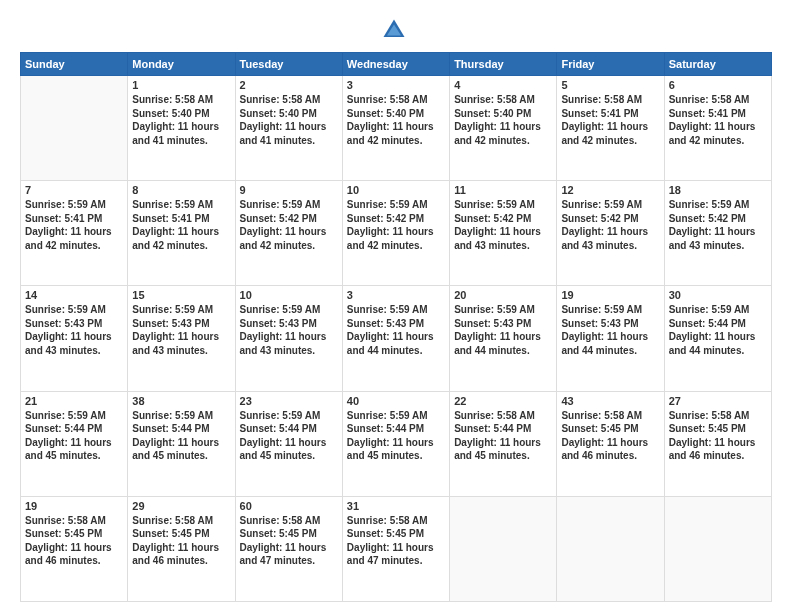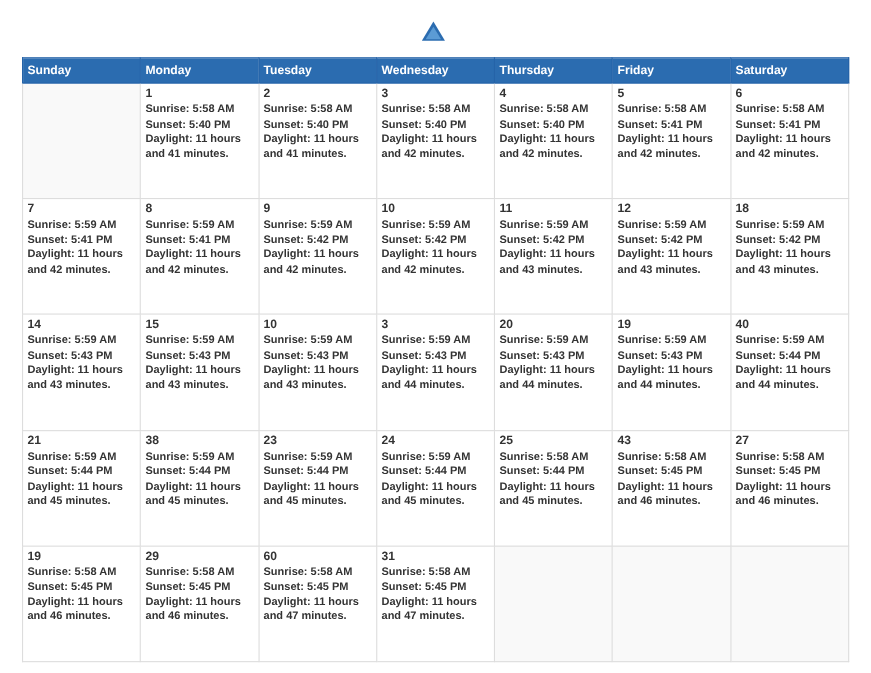--- a/index.html
+++ b/index.html
@@ -265,58 +265,58 @@
 and 44 minutes.</div>
           </td>
           <td>
             <span class="day-num">19</span>
             <div class="cell-text" style="white-space: pre-line;">Sunrise: 5:59 AM
 Sunset: 5:43 PM
 Daylight: 11 hours
 and 44 minutes.</div>
           </td>
           <td>
+            <span class="day-num">30</span>
+            <div class="cell-text" style="white-space: pre-line;">Sunrise: 5:59 AM
+Sunset: 5:44 PM
+Daylight: 11 hours
+and 44 minutes.</div>
+          </td>
+        </tr>
+        <tr>
+          <td>
+            <span class="day-num">21</span>
+            <div class="cell-text" style="white-space: pre-line;">Sunrise: 5:59 AM
+Sunset: 5:44 PM
+Daylight: 11 hours
+and 45 minutes.</div>
+          </td>
+          <td>
+            <span class="day-num">38</span>
+            <div class="cell-text" style="white-space: pre-line;">Sunrise: 5:59 AM
+Sunset: 5:44 PM
+Daylight: 11 hours
+and 45 minutes.</div>
+          </td>
+          <td>
+            <span class="day-num">23</span>
+            <div class="cell-text" style="white-space: pre-line;">Sunrise: 5:59 AM
+Sunset: 5:44 PM
+Daylight: 11 hours
+and 45 minutes.</div>
+          </td>
+          <td>
             <span class="day-num">40</span>
             <div class="cell-text" style="white-space: pre-line;">Sunrise: 5:59 AM
 Sunset: 5:44 PM
 Daylight: 11 hours
-and 44 minutes.</div>
-          </td>
-        </tr>
-        <tr>
-          <td>
-            <span class="day-num">21</span>
-            <div class="cell-text" style="white-space: pre-line;">Sunrise: 5:59 AM
-Sunset: 5:44 PM
-Daylight: 11 hours
-and 45 minutes.</div>
-          </td>
-          <td>
-            <span class="day-num">38</span>
-            <div class="cell-text" style="white-space: pre-line;">Sunrise: 5:59 AM
-Sunset: 5:44 PM
-Daylight: 11 hours
-and 45 minutes.</div>
-          </td>
-          <td>
-            <span class="day-num">23</span>
-            <div class="cell-text" style="white-space: pre-line;">Sunrise: 5:59 AM
-Sunset: 5:44 PM
-Daylight: 11 hours
-and 45 minutes.</div>
-          </td>
-          <td>
-            <span class="day-num">24</span>
-            <div class="cell-text" style="white-space: pre-line;">Sunrise: 5:59 AM
-Sunset: 5:44 PM
-Daylight: 11 hours
-and 45 minutes.</div>
-          </td>
-          <td>
-            <span class="day-num">25</span>
+and 45 minutes.</div>
+          </td>
+          <td>
+            <span class="day-num">22</span>
             <div class="cell-text" style="white-space: pre-line;">Sunrise: 5:58 AM
 Sunset: 5:44 PM
 Daylight: 11 hours
 and 45 minutes.</div>
           </td>
           <td>
             <span class="day-num">43</span>
             <div class="cell-text" style="white-space: pre-line;">Sunrise: 5:58 AM
 Sunset: 5:45 PM
 Daylight: 11 hours

